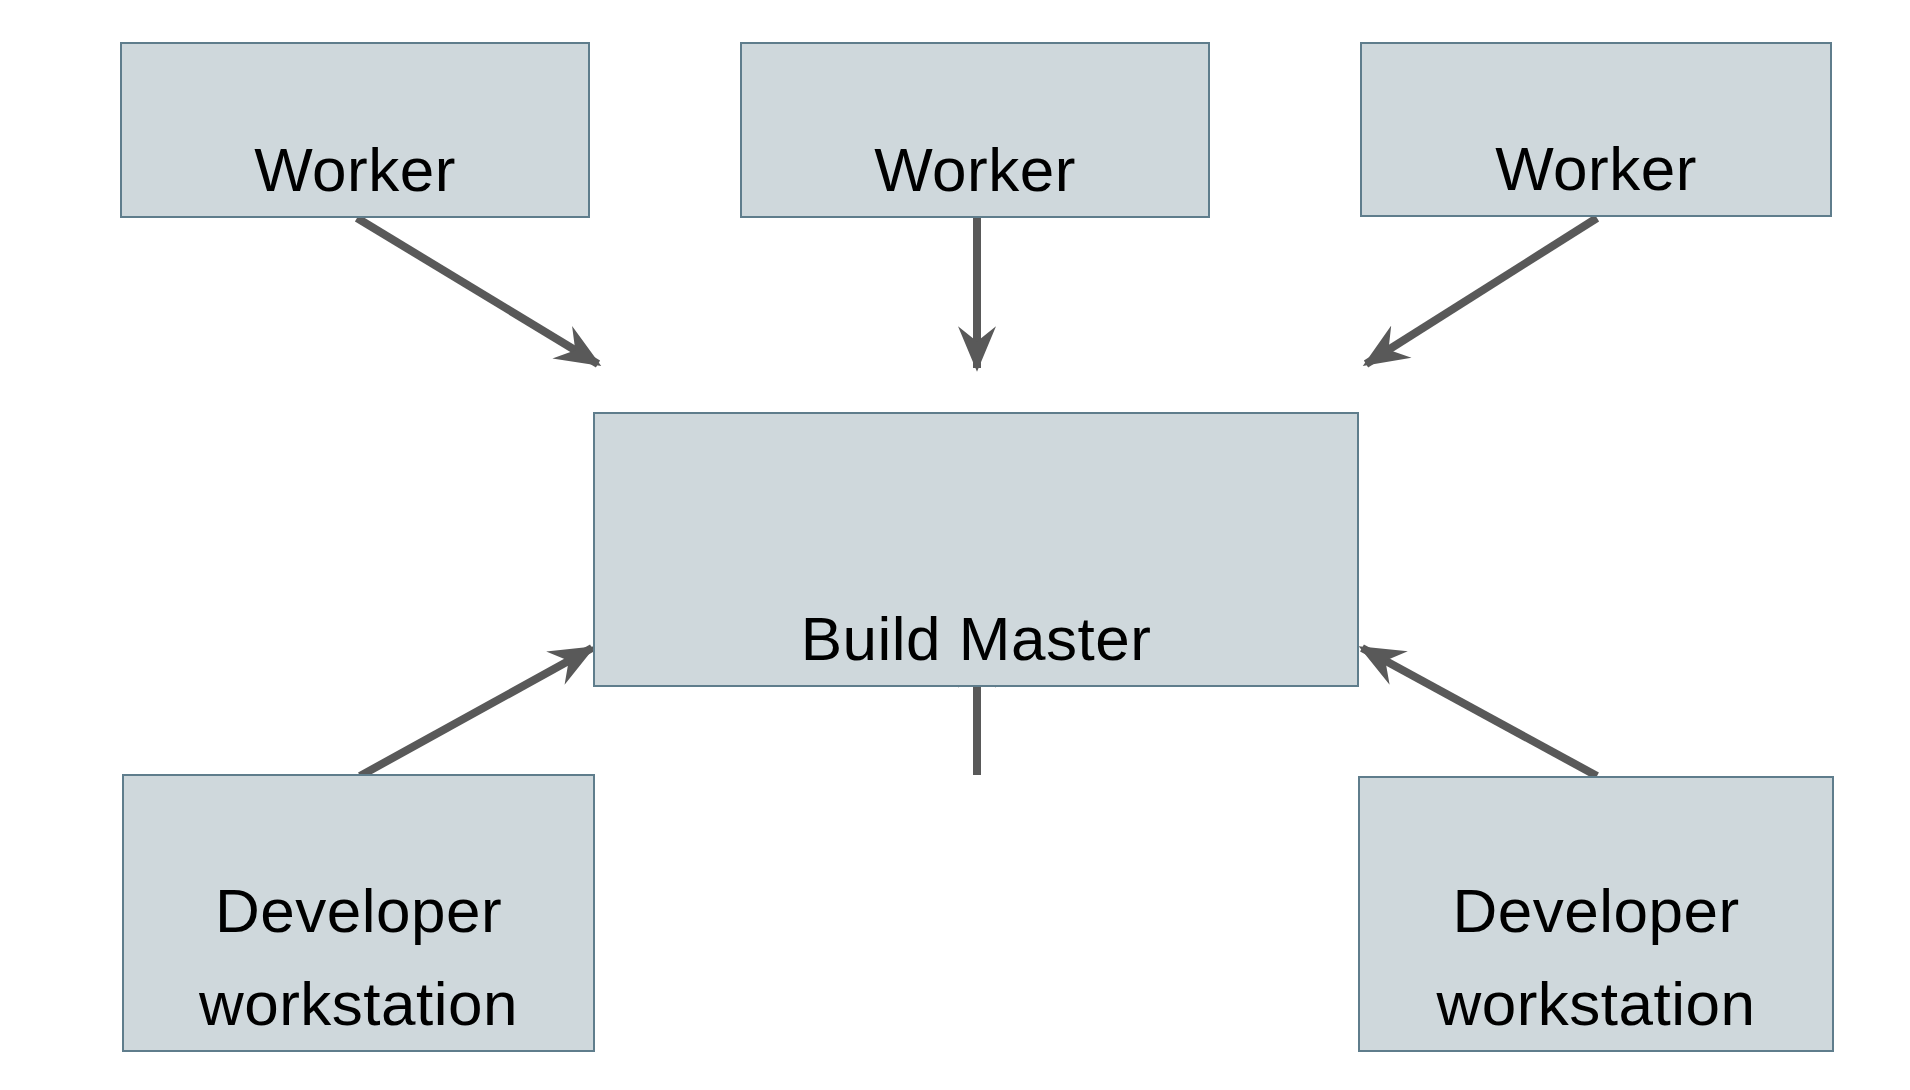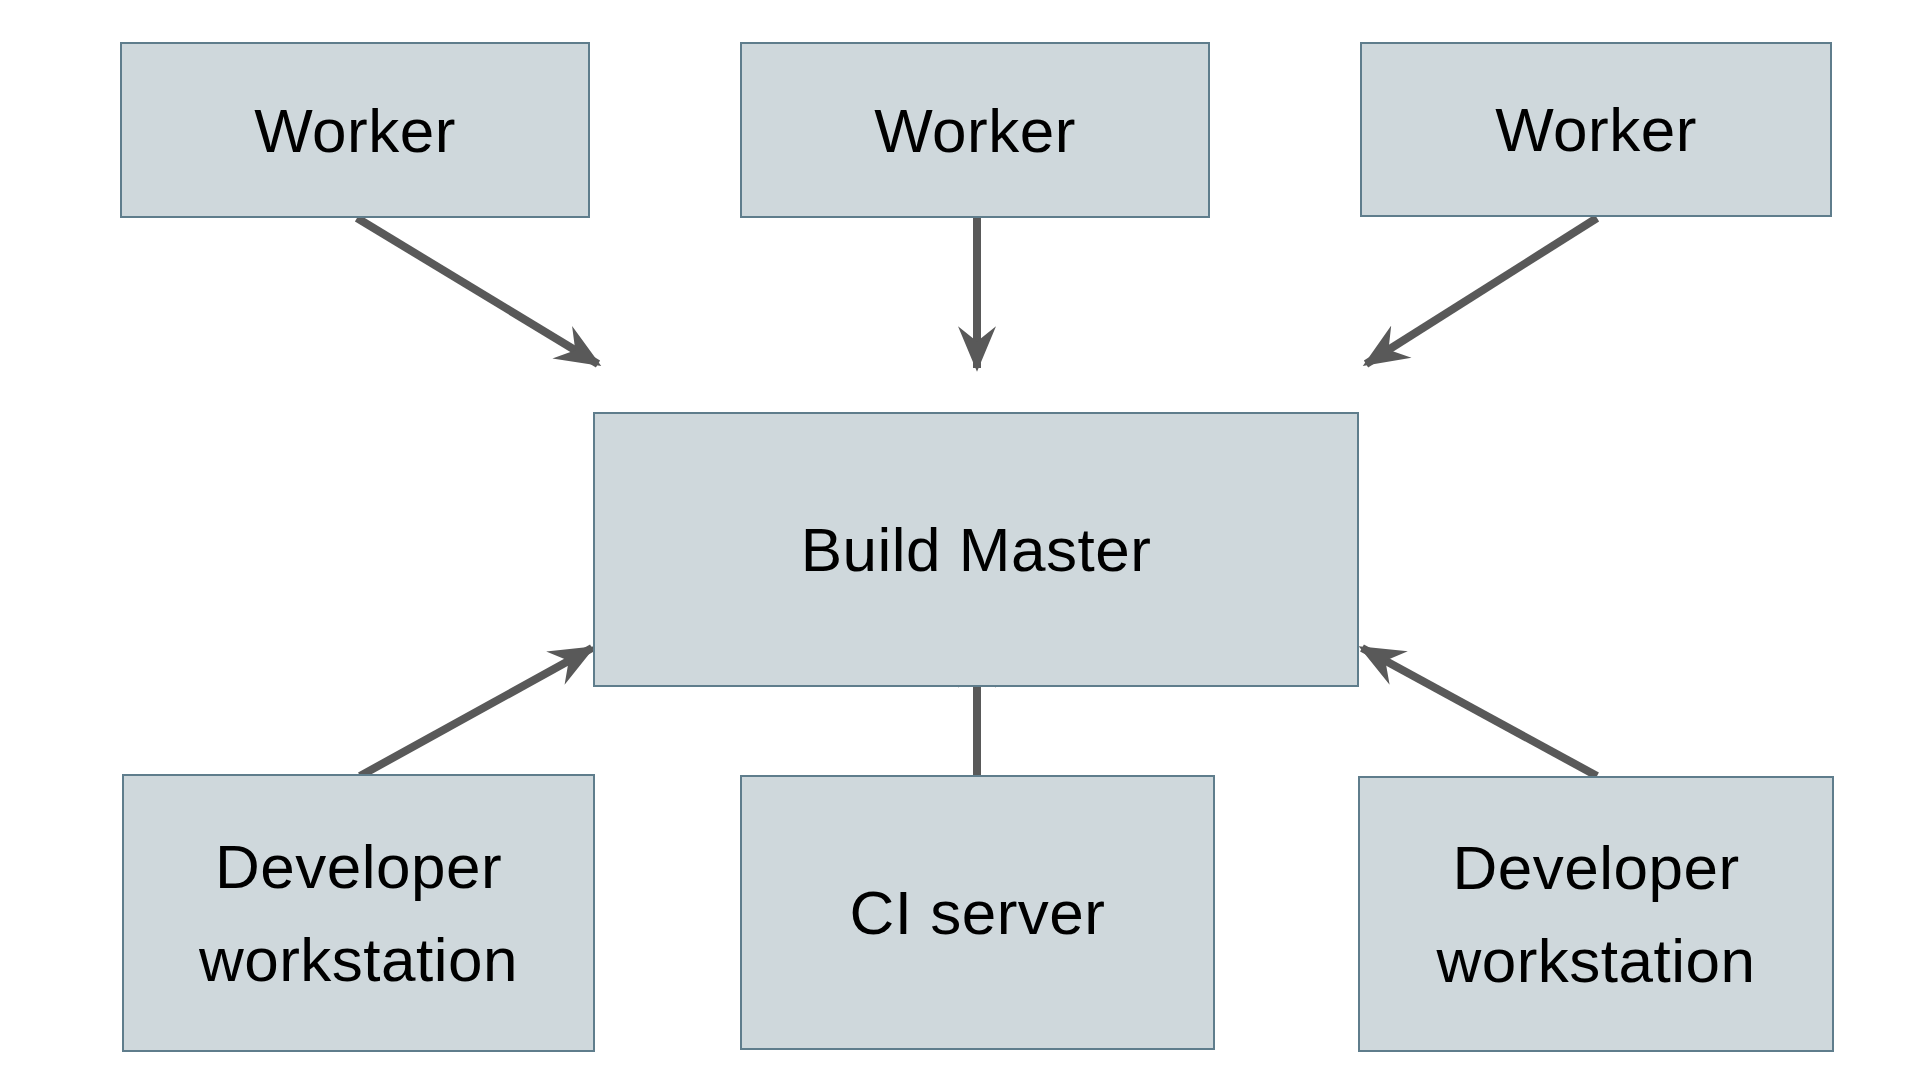--- a/index.html
+++ b/index.html
@@ -28,21 +28,21 @@
     stroke: var(--arrow, #595959);
     stroke-width: 8;
     fill: none;
   }
   .arrowhead-path { fill: var(--arrow, #595959); }
   .node {
     position: absolute;
     background: var(--node-fill, #cfd8dc);
     border: 2px solid var(--node-border, #5f7d8c);
     display: flex;
-    align-items: center;
+    align-items: flex-end;
     justify-content: center;
     text-align: center;
     color: var(--text, #000000);
     font-size: 62px;
     line-height: 1.5;
     letter-spacing: 0.5px;
   }
   .node-worker-top-left     { left: 120px;  top: 42px;  width: 470px; height: 176px; }
   .node-worker-top-center   { left: 740px;  top: 42px;  width: 470px; height: 176px; }
   .node-worker-top-right    { left: 1360px; top: 42px;  width: 472px; height: 175px; }
@@ -83,21 +83,18 @@
   </div>
 
   <div class="node node-build-master">
     <span>Build Master</span>
   </div>
 
   <div class="node node-dev-left">
     <span>Developer workstation</span>
   </div>
 
-  <div class="node node-ci-server">
-    <span>CI server</span>
-  </div>
 
   <div class="node node-dev-right">
     <span>Developer workstation</span>
   </div>
 
 </div>
 
 </body></html>

